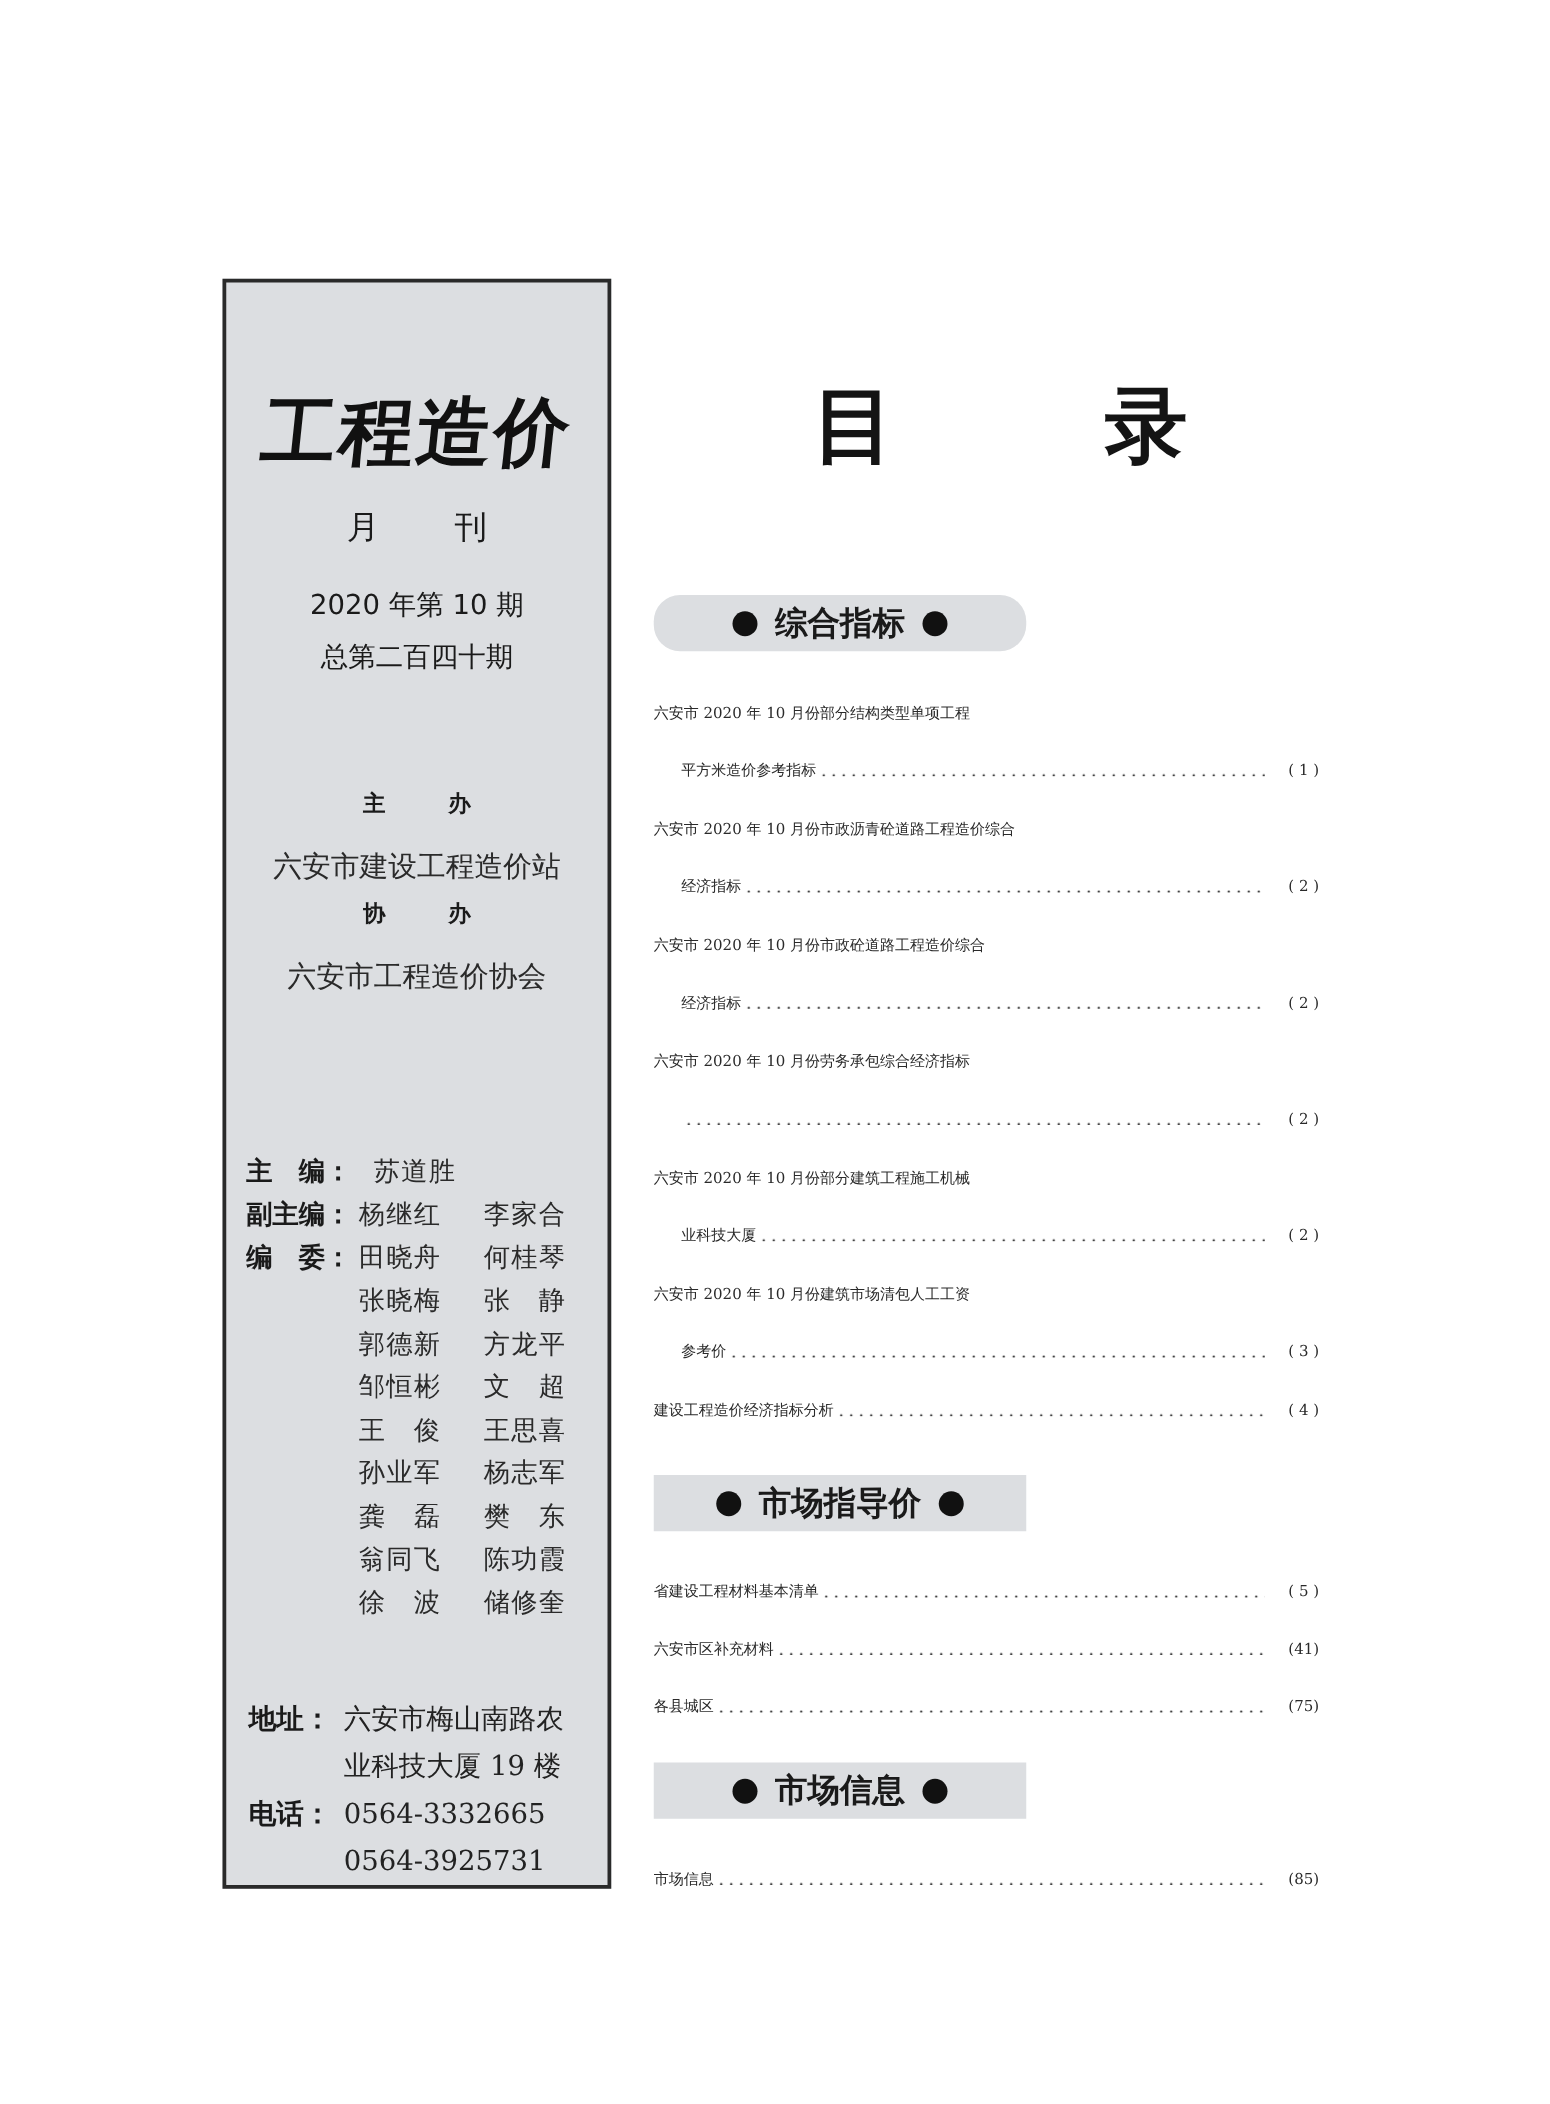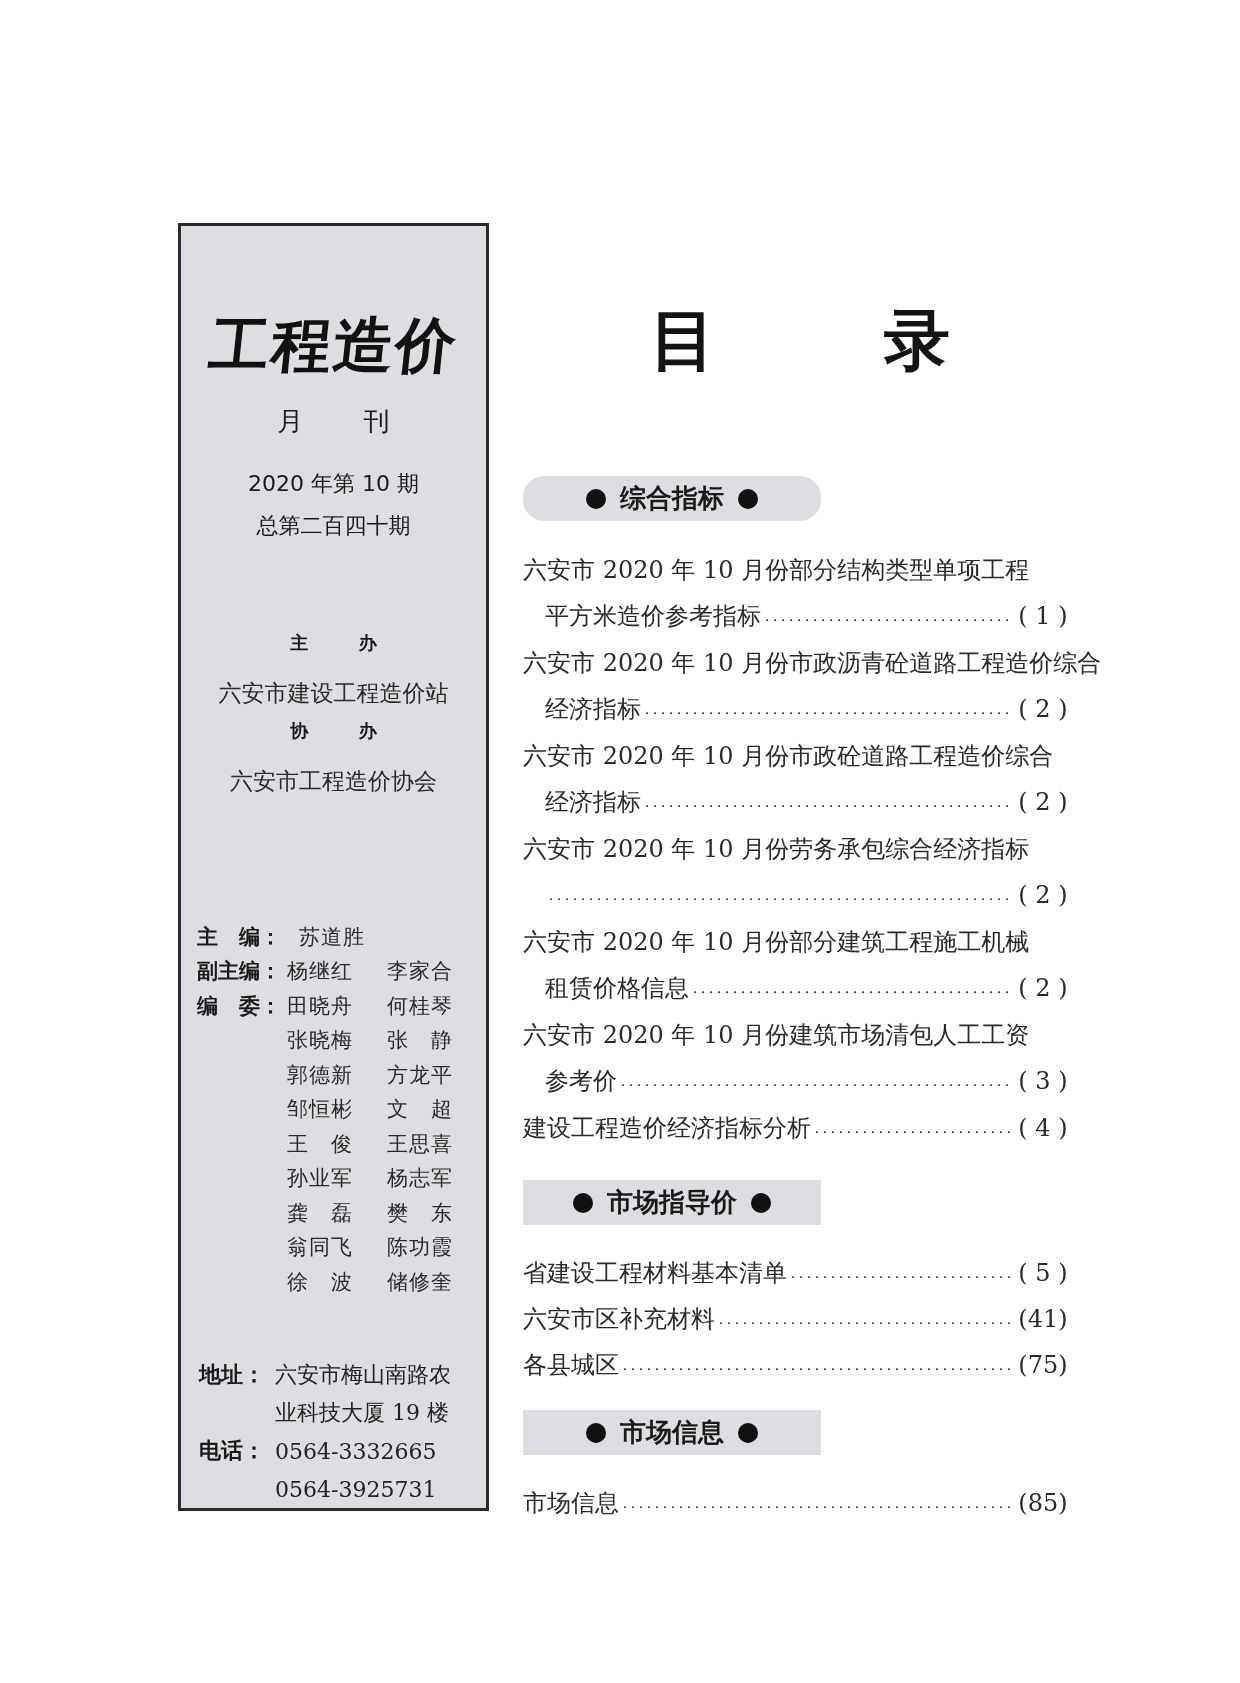--- a/index.html
+++ b/index.html
@@ -67,21 +67,21 @@
     .toc-title span { display: block; }
 
     .section-band {
       position: absolute; left: 523px; width: 298px; height: 45px;
       background: #dcdee1;
       display: flex; align-items: center; justify-content: center;
       font-family: "DejaVu Sans", sans-serif; font-weight: bold; font-size: 26px; color: #1a1a1a;
     }
     .bullet { display: inline-block; width: 20px; height: 20px; border-radius: 50%; background: #111; margin: 0 14px; }
 
-    .toc-entry { position: absolute; left: 523px; width: 545px; font-size: 24px; color: #2a2a2a; }
+    .toc-entry { position: absolute; left: 523px; width: 545px; font-size: 12px; color: #2a2a2a; }
     .toc-line { height: 46px; display: flex; align-items: center; white-space: nowrap; }
     .toc-line.indent { padding-left: 22px; }
     .toc-text { flex: none; }
     .leader {
       flex: 1; height: 2px; margin: 0 6px 0 2px; align-self: center; position: relative; top: 4px;
       background-image: radial-gradient(circle, #444 1px, transparent 1.3px);
       background-size: 8px 3px; background-repeat: repeat-x;
     }
     .page-num { flex: none; width: 50px; text-align: center; white-space: pre; font-family: "DejaVu Serif", serif; }
   </style>
@@ -247,21 +247,21 @@
       <span class="toc-text"></span>
       <span class="leader"></span>
       <span class="page-num">( 2 )</span>
     </div>
 </div>
 <div class="toc-entry" style="top:919px;">
   <div class="toc-line">
       <span class="toc-text">六安市 2020 年 10 月份部分建筑工程施工机械</span>
     </div>
   <div class="toc-line indent">
-      <span class="toc-text">租赁价格信息</span>
+      <span class="toc-text">业科技大厦</span>
       <span class="leader"></span>
       <span class="page-num">( 2 )</span>
     </div>
 </div>
 <div class="toc-entry" style="top:1012px;">
   <div class="toc-line">
       <span class="toc-text">六安市 2020 年 10 月份建筑市场清包人工工资</span>
     </div>
   <div class="toc-line indent">
       <span class="toc-text">参考价</span>

